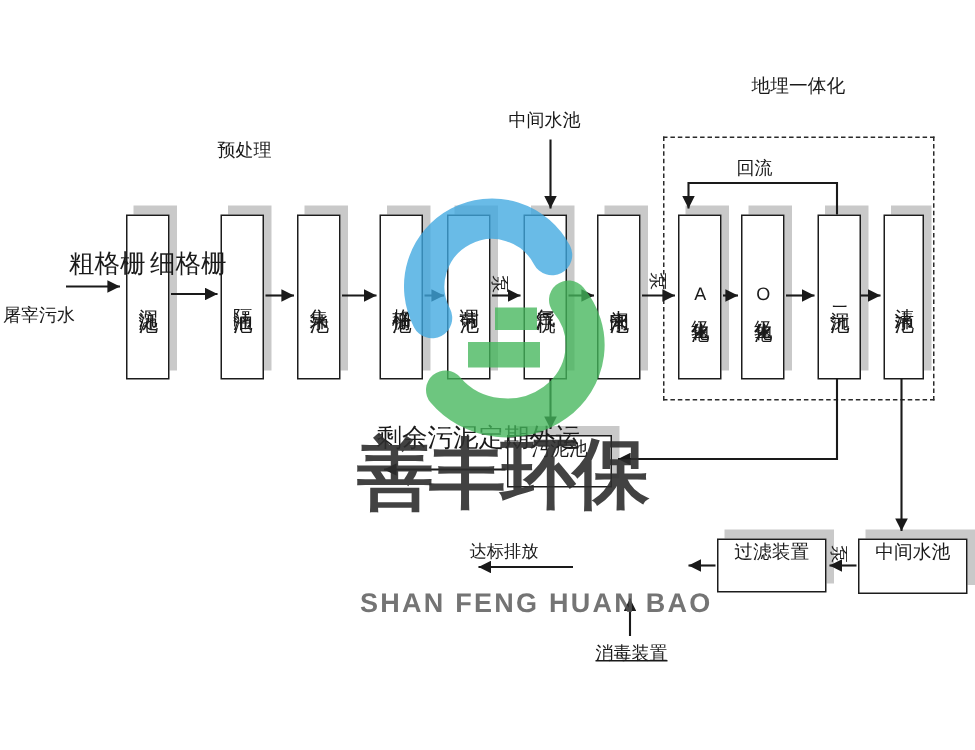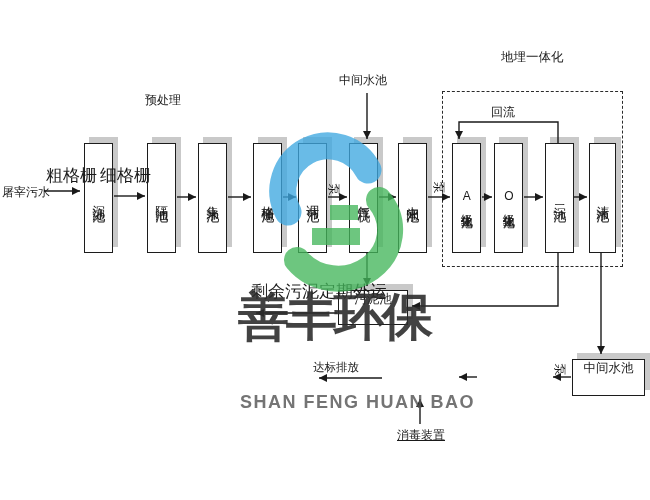--- a/index.html
+++ b/index.html
@@ -35,21 +35,21 @@
     margin-top:36px;
   }
 </style>
 </head>
 <body>
 
 <div id="canvas">
 
   <div id="dashed-box"></div>
 
-  <div class="lbl" style="left:2px; top:184px;">屠宰污水</div>
+  <div class="lbl" style="left:2px; top:202px;">屠宰污水</div>
   <div class="lbl small" style="left:46px; top:164px;">粗格栅</div>
   <div class="lbl small" style="left:100px; top:164px;">细格栅</div>
   <div class="lbl" style="left:145px; top:92px;">预处理</div>
   <div class="lbl" style="left:339px; top:72px;">中间水池</div>
   <div class="lbl" style="left:501px; top:49px; font-size:12.5px;">地埋一体化</div>
   <div class="lbl" style="left:491px; top:104px;">回流</div>
   <div class="lbl small" style="left:251px; top:280px;">剩余污泥定期外运</div>
   <div class="lbl small" style="left:313px; top:360px; font-size:11.5px;">达标排放</div>
   <div class="lbl" style="left:397px; top:427px;text-decoration:underline;">消毒装置</div>
 
@@ -90,20 +90,23 @@
   <div class="vbox" style="left:589px; width:25px;">
       <span class="vtxt">清水池</span>
     </div>
 
   <div class="hbox" style="left:338px; top:290px; width:68px; height:33px;">
       <span>污泥池</span>
     </div>
   <div class="hbox" style="left:572px; top:359px; width:71px; height:35px;">
       <span>中间水池</span>
     </div>
+  <div class="hbox" style="left:478px; top:359px; width:71px; height:34px;">
+      <span>过滤装置</span>
+    </div>
 
   <svg class="connectors" width="650" height="500">
     <defs>
       <marker id="ah" markerWidth="7" markerHeight="6" refX="6" refY="3" orient="auto">
         <path d="M0,0 L6,3 L0,6 Z" fill="#1A1A1A"></path>
       </marker>
     </defs>
     <g stroke="#1a1a1a" stroke-width="1.4" fill="none">
       <line x1="44" y1="191" x2="80" y2="191" marker-end="url(#ah)"></line>
       <line x1="114" y1="196" x2="145" y2="196" marker-end="url(#ah)"></line>

